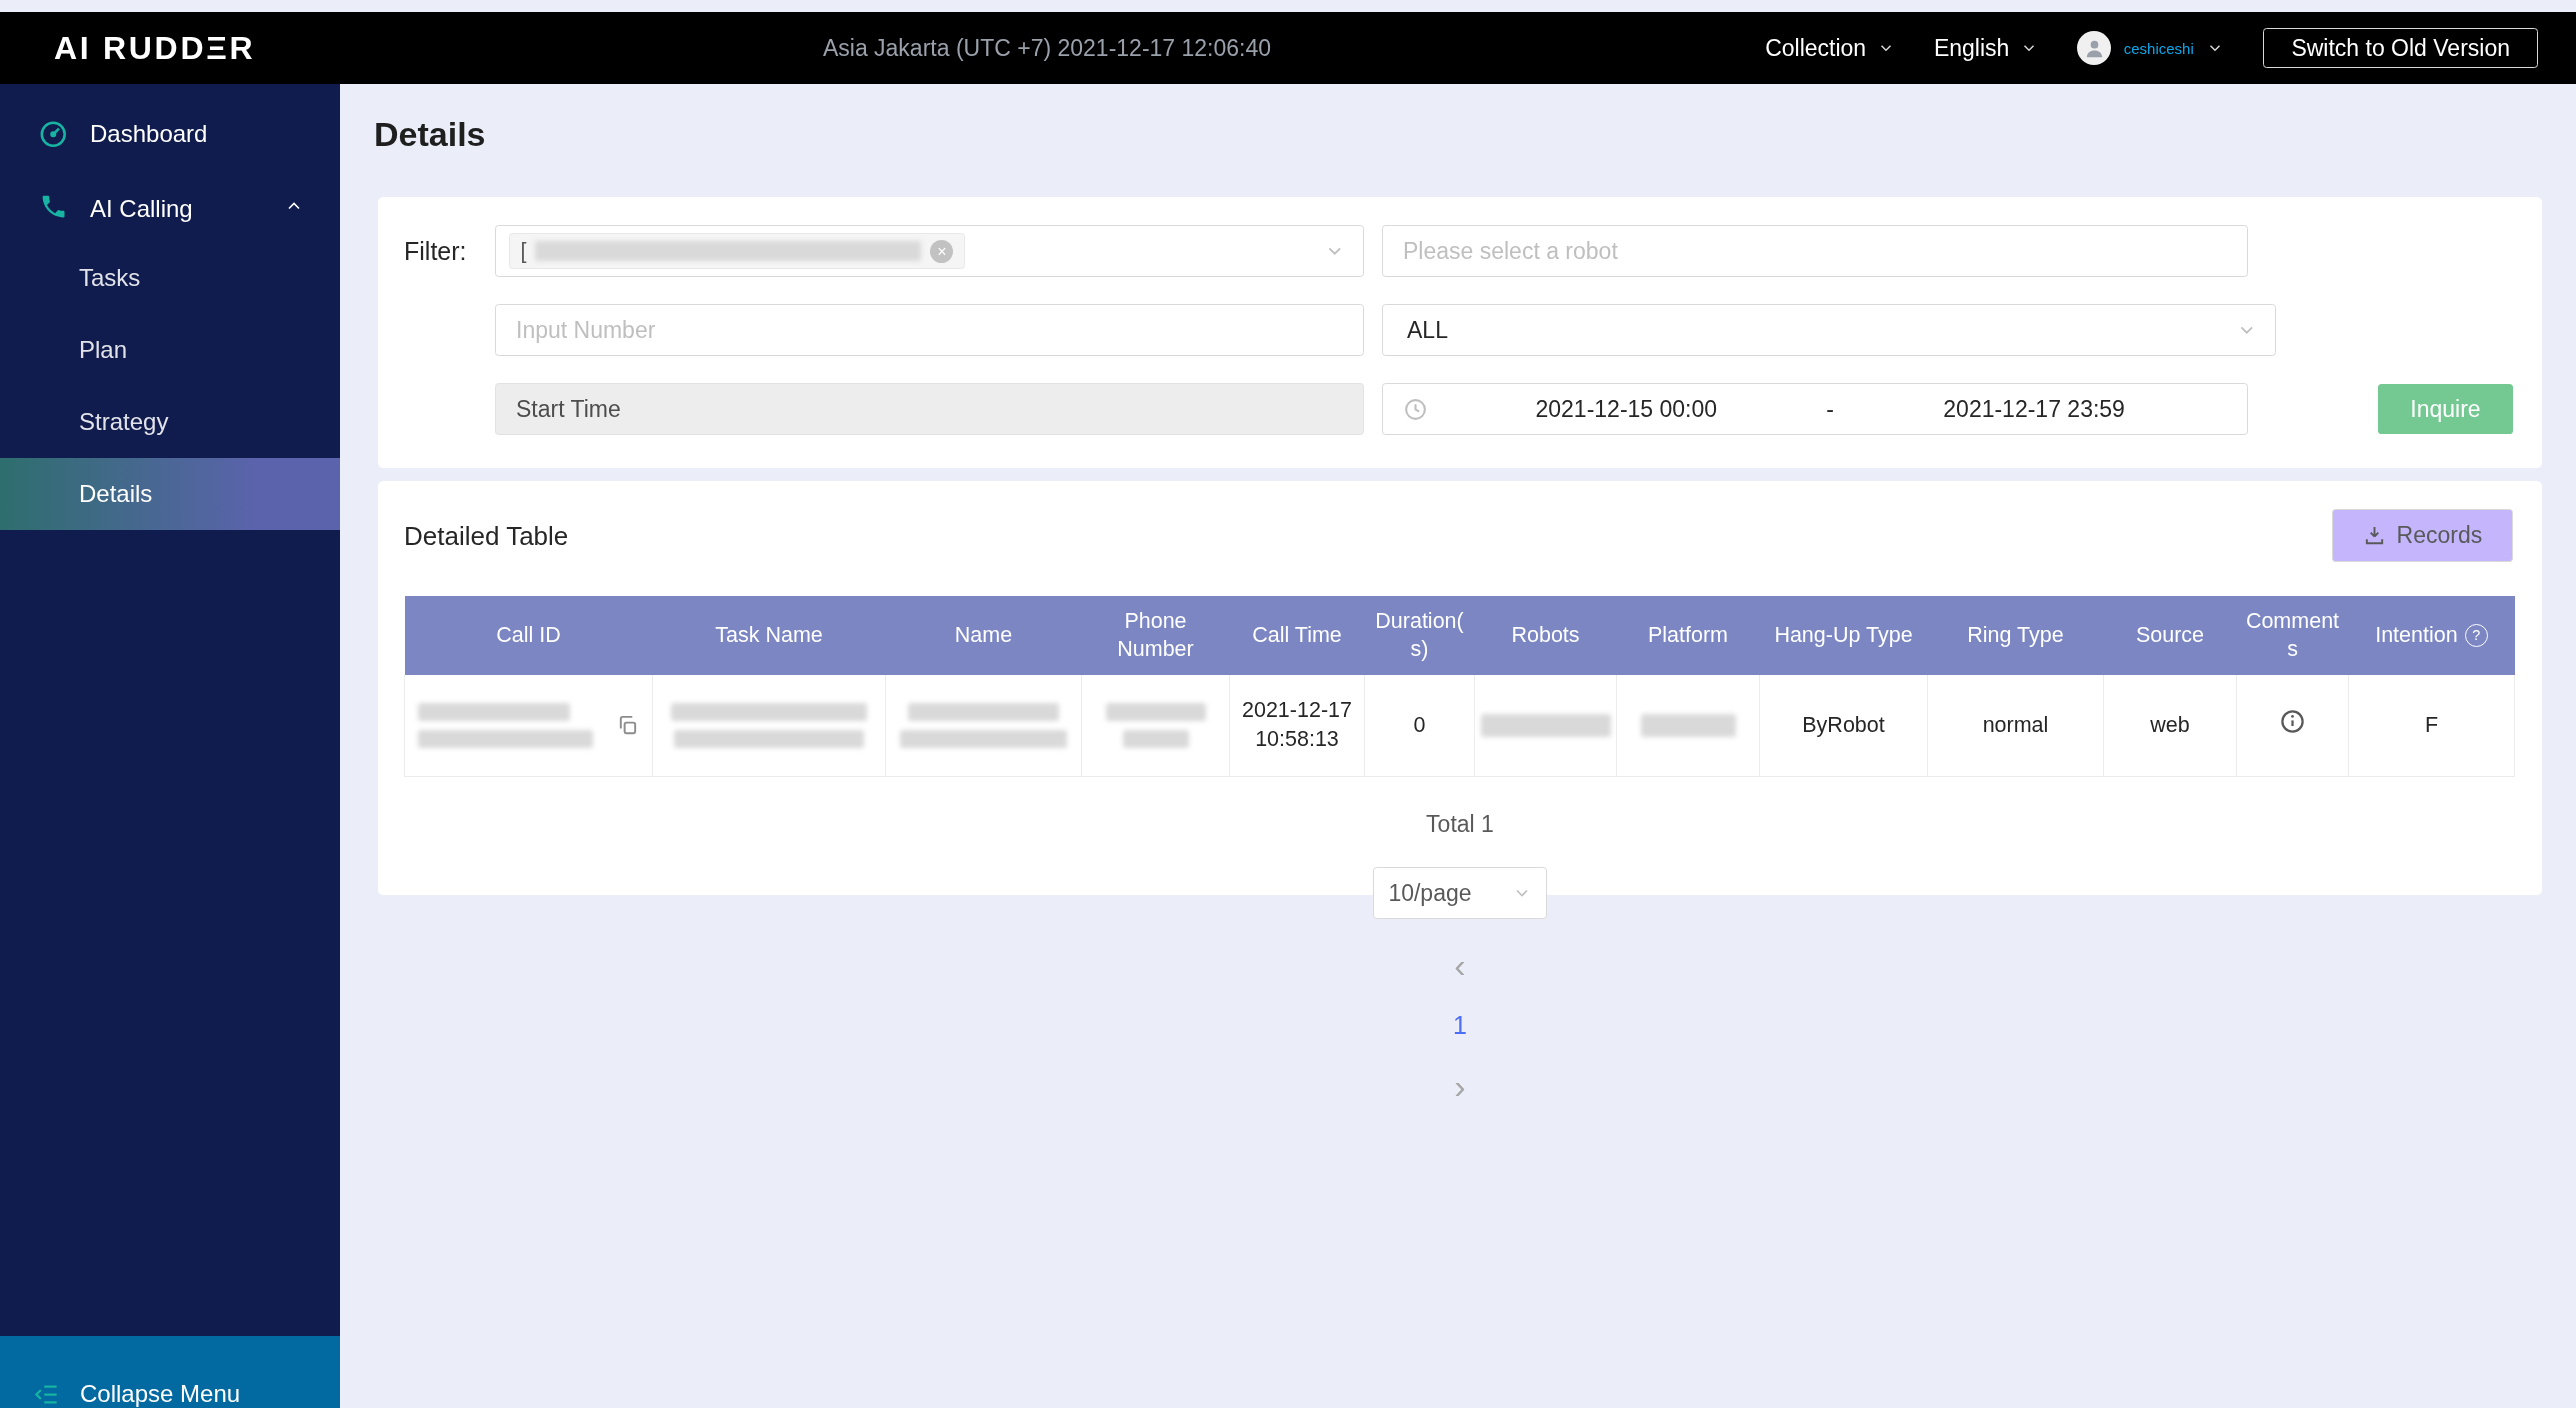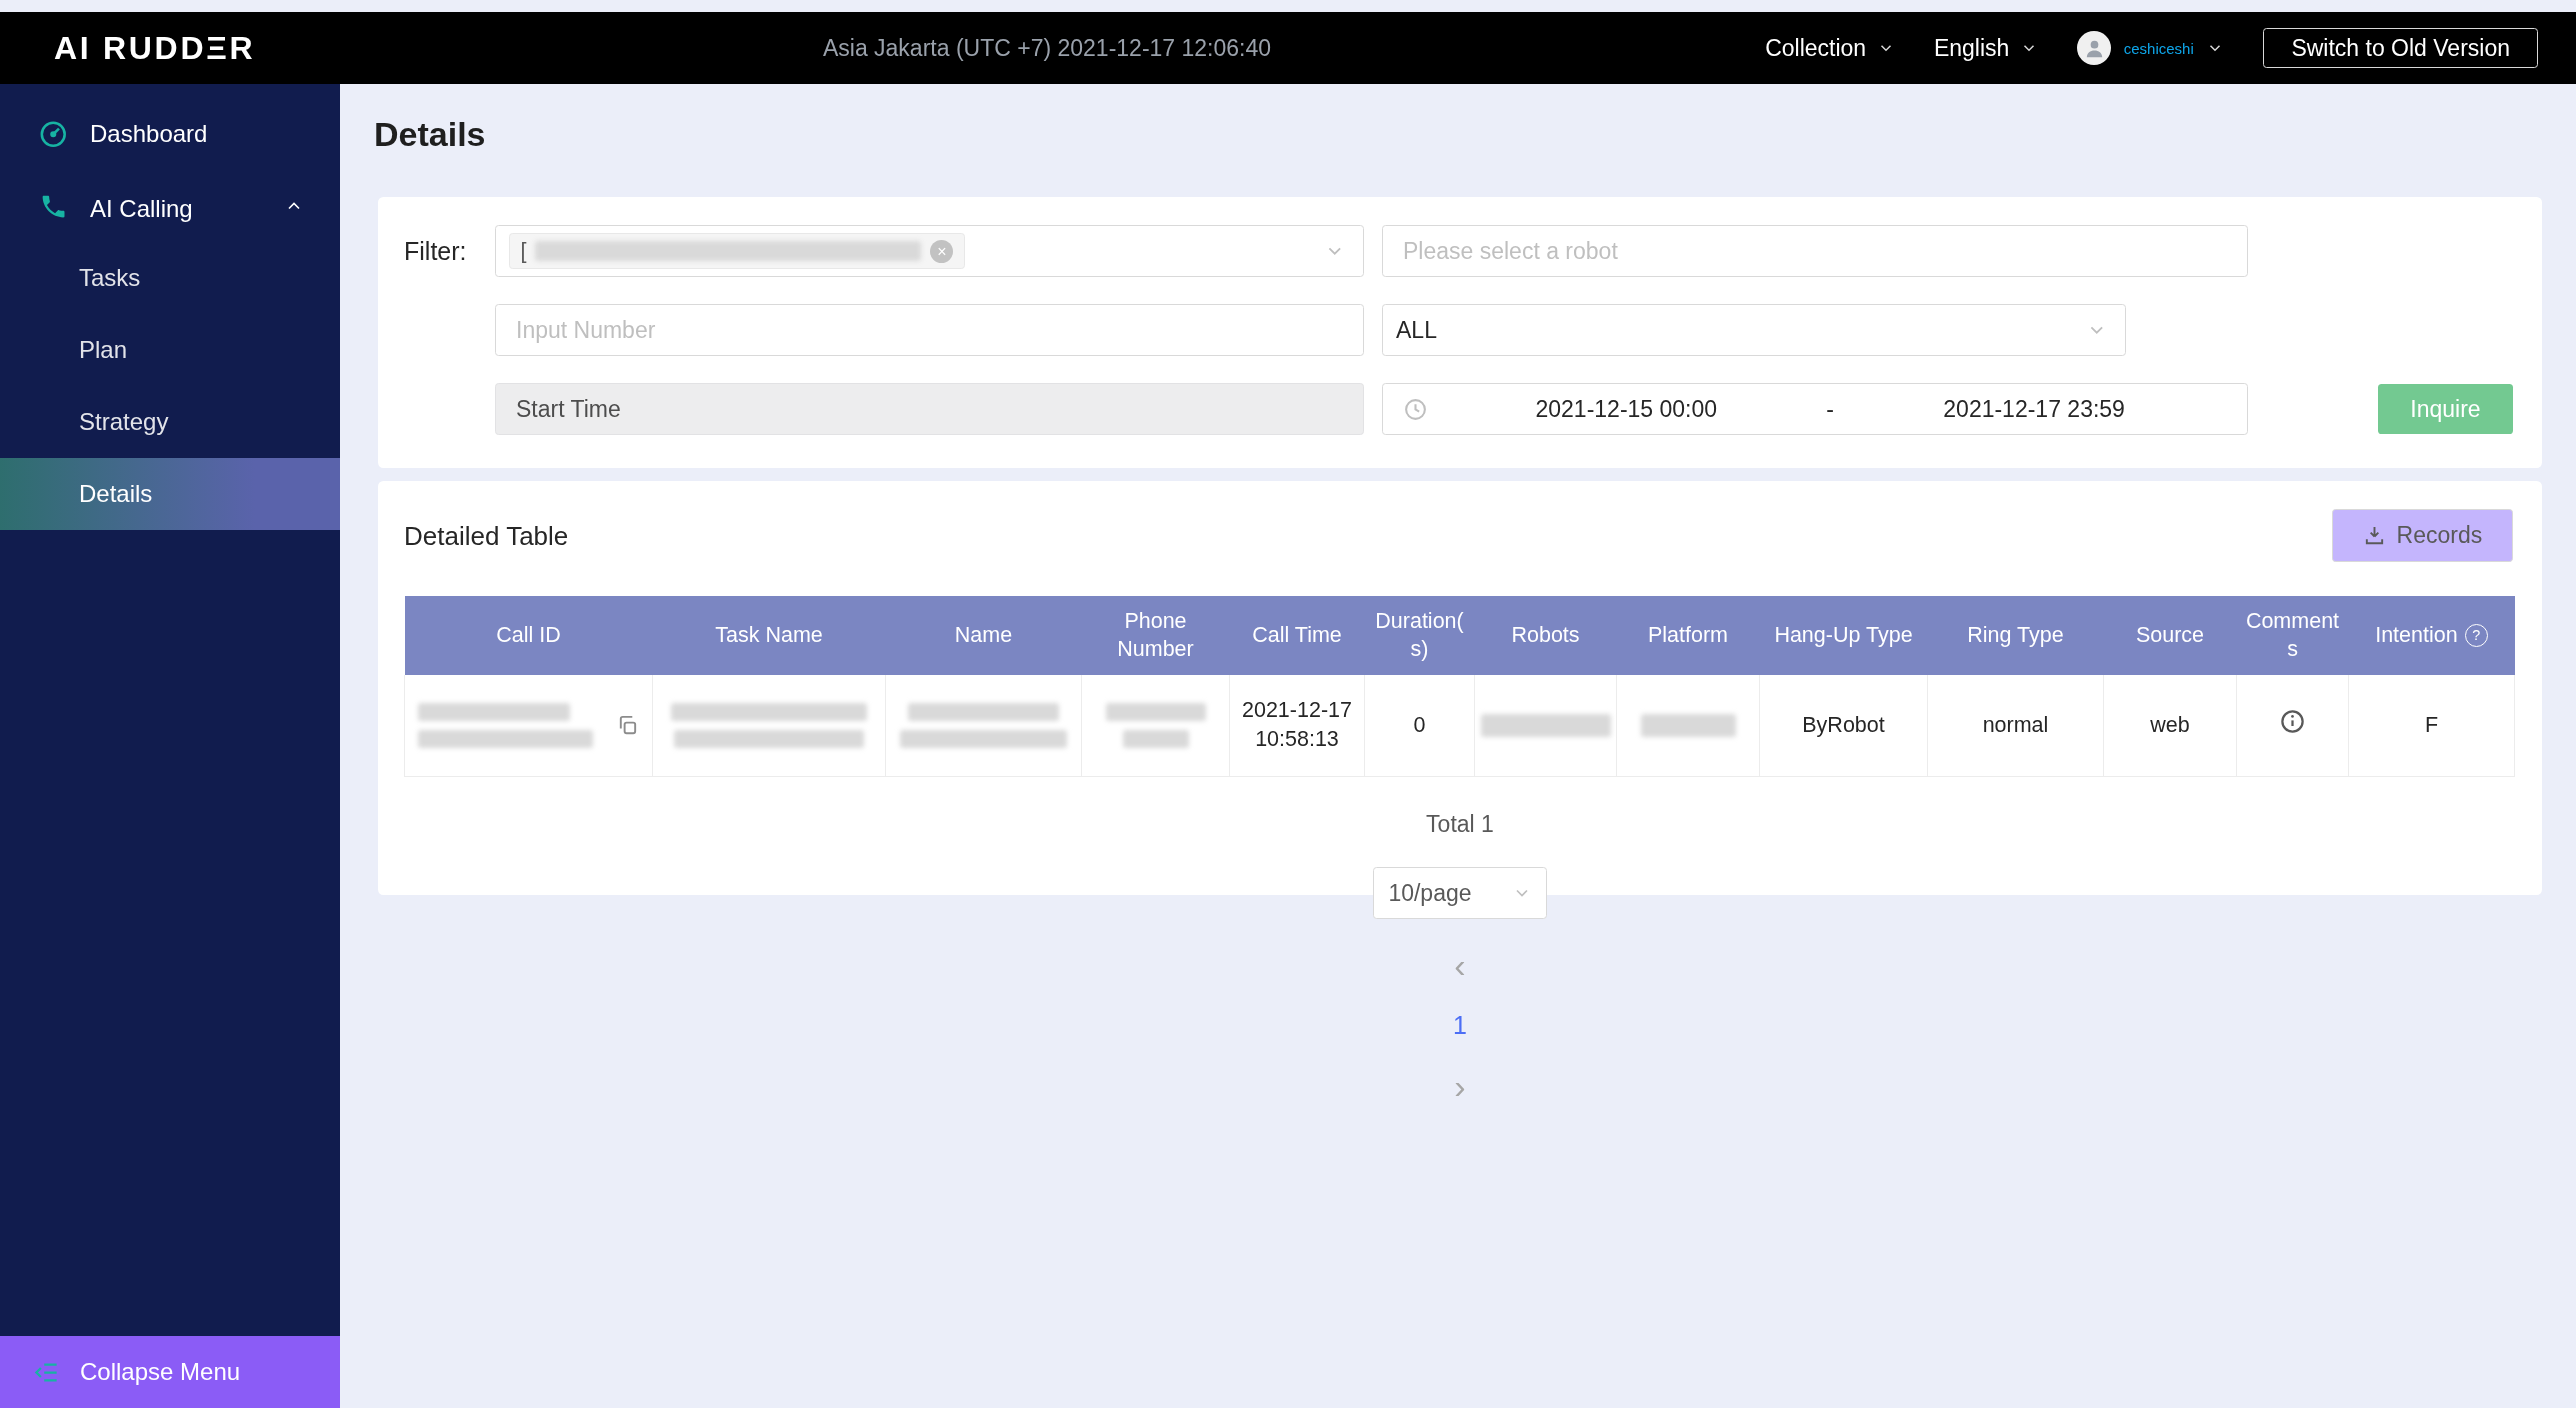--- a/index.html
+++ b/index.html
@@ -64,22 +64,22 @@
   .mi-chevron{ color:#fff; display:flex; align-items:center; }
   .submenu-item{
     height:72px; display:flex; align-items:center; padding-left:79px;
     color:rgba(255,255,255,.88); font-size:24px; cursor:pointer;
   }
   .submenu-item.active{
     background:linear-gradient(90deg,#2e6e6e 0%,#5a63ab 75%);
     color:#fff;
   }
   .collapse-bar{
-    position:absolute; bottom:0; left:0; width:340px; height:72px; background:#8b5cf6;
-    display:flex; align-items:center; padding-left:33px; gap:20px; cursor:pointer;
+    position:absolute; bottom:0; left:0; width:340px; height:72px; background:#0369a1;
+    display:flex; align-items:flex-end; padding-left:33px; gap:20px; cursor:pointer;
   }
   .collapse-bar .cb-icon{ color:var(--accent); display:flex; align-items:center; }
   .collapse-bar .cb-label{ color:#fff; font-size:24px; }
 
   
   .main{
     position:absolute; left:340px; top:72px; right:0; bottom:0;
     background:#ebeef9; overflow:hidden;
   }
   .page-title{
@@ -102,21 +102,21 @@
     display:flex; align-items:center;
   }
   .task-select{ left:117px; top:28px; width:869px; cursor:pointer; }
   .robot-select{ left:1004px; top:28px; width:866px; padding-left:20px; cursor:pointer; }
   .robot-select .placeholder{ color:#bfbfbf; }
   .number-input{
     left:117px; top:107px; width:869px; padding-left:20px;
     font-family:inherit; outline:none;
   }
   .number-input::placeholder{ color:#bfbfbf; }
-  .status-select{ left:1004px; top:107px; width:744px; padding-left:13px; cursor:pointer; }
+  .status-select{ left:1004px; top:107px; width:894px; padding-left:24px; cursor:pointer; }
   .start-time{
     left:117px; top:186px; width:869px; padding-left:20px;
     background:#ededee; border-color:#e2e2e4; color:#4d4d4d; cursor:pointer;
   }
   .date-range{ left:1004px; top:186px; width:866px; padding:0 20px; cursor:pointer; }
   .date-range .clock{ color:#bfbfbf; display:flex; align-items:center; margin-right:5.4px; }
   .dr-from,.dr-to{ flex:1; text-align:center; color:#262626; }
   .dr-sep{ color:#262626; padding:0 7.2px; }
   .ctrl-chevron{
     position:absolute; right:18px; top:50%; transform:translateY(-50%);

